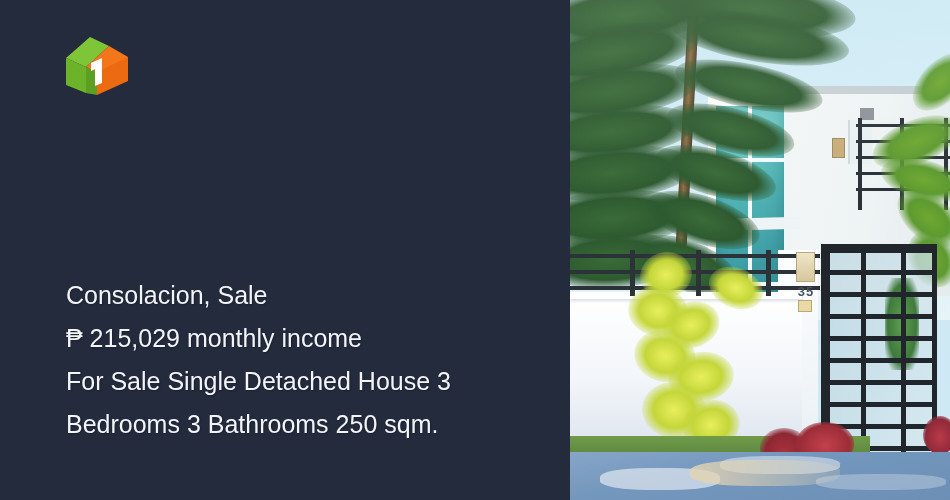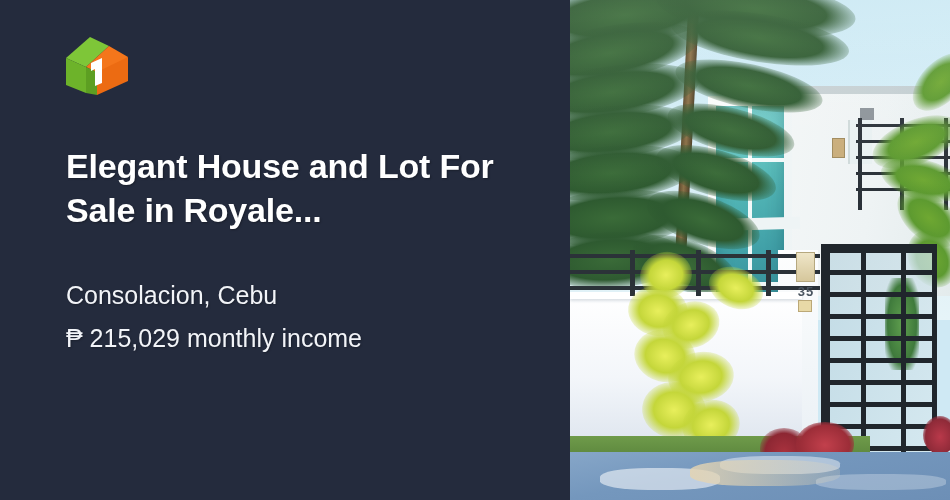--- a/index.html
+++ b/index.html
@@ -264,25 +264,26 @@
         <polygon points="2,25 22,34 22,60 2,52" fill="#6db32a"></polygon>
 
         <polygon points="22,34 33,39 33,62 22,60" fill="#5d9f22"></polygon>
 
         <polygon points="33,39 64,24 64,48 33,62" fill="#ec6b12"></polygon>
 
         <polygon points="27,30 38,25 38,50 31,53 31,36 27,38" fill="#ffffff"></polygon>
       </svg>
     </div>
 
-    <h1 id="title">Elegant House and Lot For Sale in Royale...</h1>
 
     <ul id="details">
-      <li>Consolacion, Cebu</li>
+      <li>Consolacion, Sale</li>
       <li>₱ 215,029 monthly income</li>
+      <li>For Sale Single Detached House 3</li>
+      <li>Bedrooms 3 Bathrooms 250 sqm.</li>
     </ul>
 
   </div>
 
   <div id="photo">
 
     <div class="ph" id="sky"></div>
 
     <div class="ph" id="house-upper"></div>
     <div class="ph" id="house-upper-shadow"></div>

